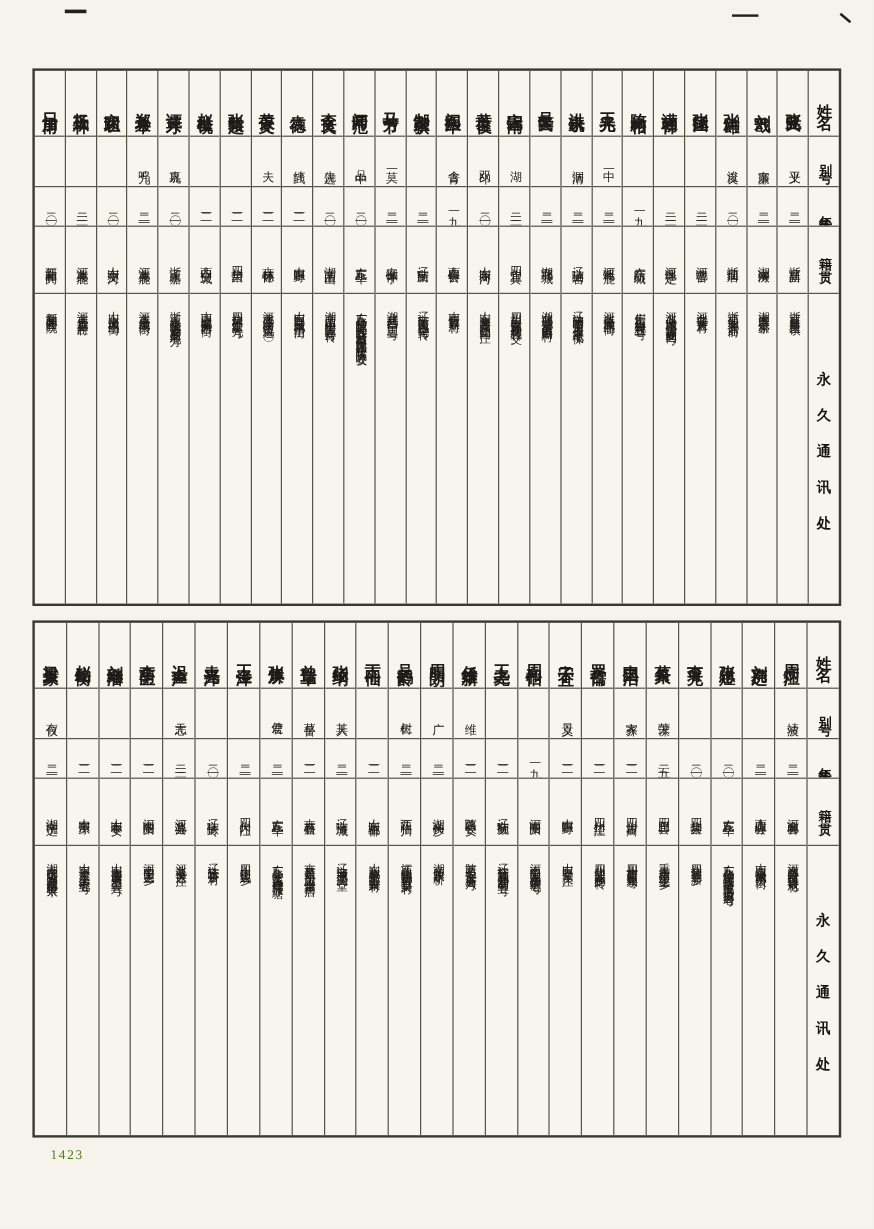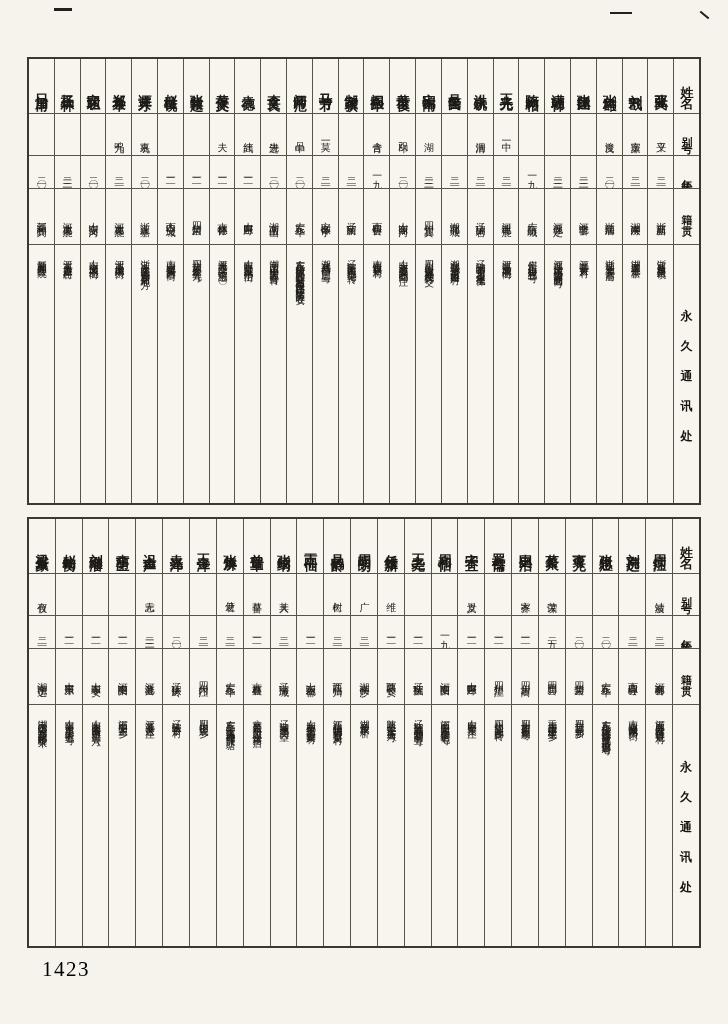--- a/index.html
+++ b/index.html
@@ -57,21 +57,21 @@
 
   .head .vtext{font-weight:700;color:#17150f;}
   .head.r-name .vtext{font-size:13px;letter-spacing:10px;}
   .head.r-alias .vtext{font-size:11px;letter-spacing:7px;}
   .head.r-age .vtext{font-size:11px;letter-spacing:2px;}
   .head.r-native .vtext{font-size:11px;letter-spacing:12px;}
   .head.r-addr .vtext{font-size:12px;letter-spacing:30px;height:auto;line-height:14px;margin:auto;}
 
   .page-number{
     position:absolute;left:42px;top:957px;
-    font-size:21px;letter-spacing:1.5px;color:#000000;
+    font-size:11px;letter-spacing:1.5px;color:#4d7c0f;
   }
 </style>
 </head>
 <body>
 
 <div class="page">
   <div class="mark mark-a"></div>
   <div class="mark mark-b"></div>
   <div class="mark mark-c"></div>
 

